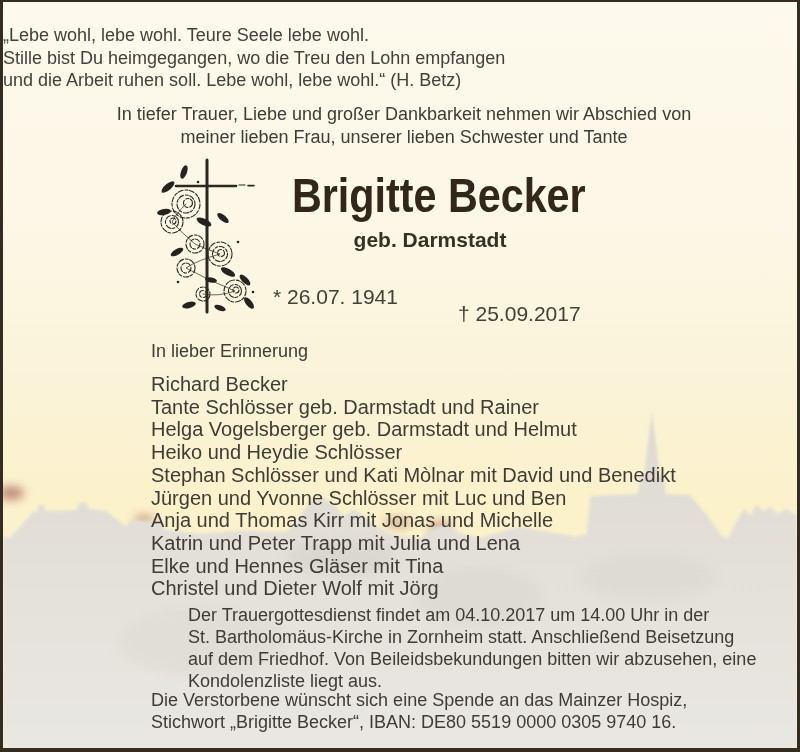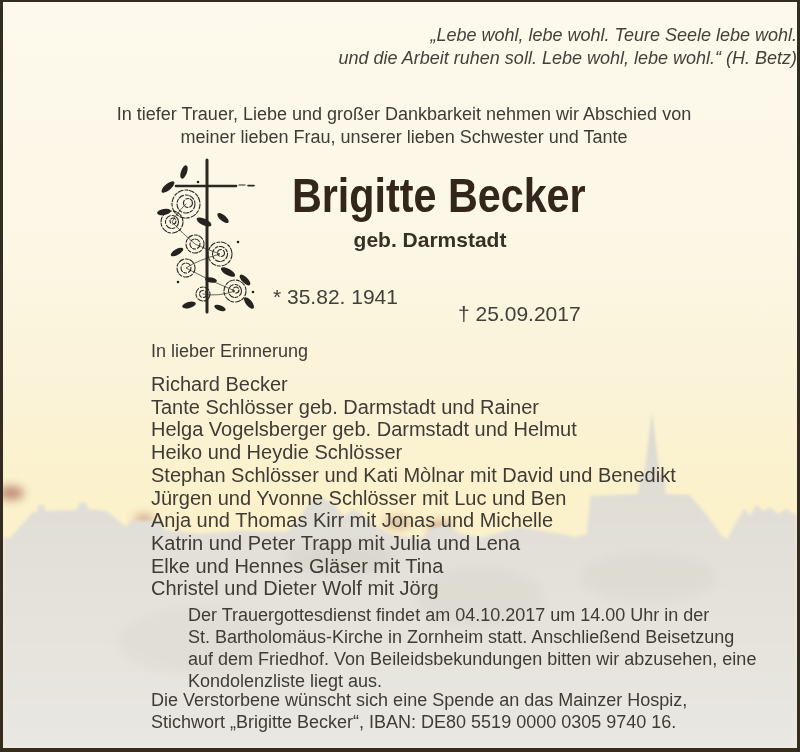--- a/index.html
+++ b/index.html
@@ -12,21 +12,21 @@
     border-top-width:2px;
     border-bottom-width:4px;
     font-family:"Liberation Sans", sans-serif;
     color:#3f3b35;
     background:linear-gradient(180deg,#fdf9ec 0%,#fcf7e6 30%,#fbf3d8 52%,#fbf1cb 66%,#fbf1ca 74%);
   }
   .watermark{position:absolute;left:0;top:0;width:100%;height:100%;z-index:0;}
   .content{position:absolute;left:0;top:0;width:100%;height:100%;z-index:1;}
   .abs{position:absolute;}
   .centered{left:60px;right:0;text-align:center;}
-  .quote{top:22px;left:0;right:0;text-align:right;font-style:italic;font-size:18px;line-height:22.5px;color:#45413a;}
+  .quote{top:22px;left:0;right:0;text-align:left;font-size:18px;line-height:22.5px;color:#45413a;}
   .intro{top:101px;left:0;right:0;text-align:center;font-size:18px;line-height:23px;padding-left:8px;}
   .name{
     top:169px;font-weight:bold;font-size:48px;line-height:50px;color:#32271a;
     transform:scaleX(0.86);transform-origin:430px 0;letter-spacing:0px;
   }
   .maiden{top:226px;font-weight:bold;font-size:21px;color:#383025;}
   .dates{top:283px;font-size:21px;color:#43403a;left:0;right:0;height:26px;}
   .birth{position:absolute;left:270px;top:0;}
   .death{position:absolute;left:455px;top:17px;}
   .memory{top:339px;left:148px;font-size:18px;text-align:right;}
@@ -78,20 +78,21 @@
       <ellipse cx="480" cy="600" rx="65" ry="30" opacity="0.35" filter="url(#soft4)"></ellipse>
       <ellipse cx="650" cy="580" rx="70" ry="25" opacity="0.30" filter="url(#soft4)"></ellipse>
       <ellipse cx="200" cy="645" rx="85" ry="35" opacity="0.25" filter="url(#soft4)"></ellipse>
     </g>
   </svg>
 
   <div class="content">
 
     <div class="abs quote">
       <div class="line">„Lebe wohl, lebe wohl. Teure Seele lebe wohl.</div>
+      <div class="line">Stille bist Du heimgegangen, wo die Treu den Lohn empfangen</div>
       <div class="line">und die Arbeit ruhen soll. Lebe wohl, lebe wohl.“ (H. Betz)</div>
     </div>
 
     <div class="abs intro">
       <div class="line">In tiefer Trauer, Liebe und großer Dankbarkeit nehmen wir Abschied von</div>
       <div class="line">meiner lieben Frau, unserer lieben Schwester und Tante</div>
     </div>
 
     <svg class="cross-art" viewBox="0 0 126 170" aria-hidden="true">
       <g stroke="#2b2822" fill="none" stroke-linecap="round">
@@ -142,21 +143,21 @@
           <circle cx="90" cy="90" r="1.3"></circle>
           <circle cx="30" cy="130" r="1.3"></circle>
           <circle cx="105" cy="140" r="1.3"></circle>
       </g>
     </svg>
 
     <div class="abs centered name">Brigitte Becker</div>
     <div class="abs centered maiden">geb. Darmstadt</div>
 
     <div class="abs dates">
-      <span class="birth">* 35.82. 1941</span>
+      <span class="birth">* 26.07. 1941</span>
       <span class="death">† 25.09.2017</span>
     </div>
 
     <div class="abs memory">In lieber Erinnerung</div>
 
     <div class="abs mourners">
       <div class="line">Richard Becker</div>
       <div class="line">Tante Schlösser geb. Darmstadt und Rainer</div>
       <div class="line">Helga Vogelsberger geb. Darmstadt und Helmut</div>
       <div class="line">Heiko und Heydie Schlösser</div>

